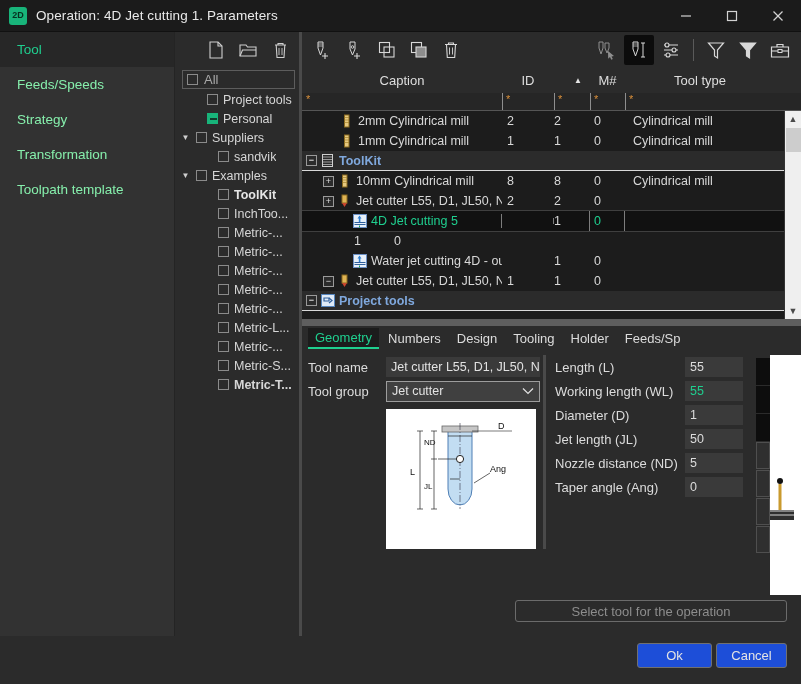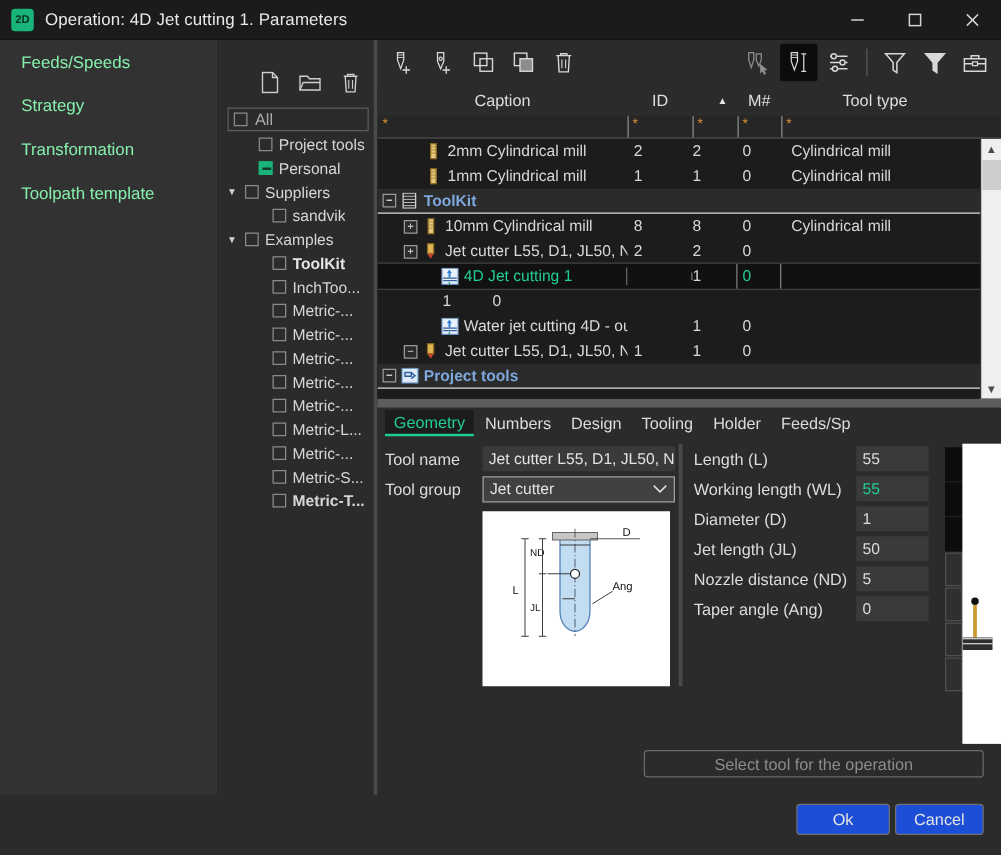--- a/index.html
+++ b/index.html
@@ -46,21 +46,21 @@
   .help-btn {
     position: absolute; left: 13px; bottom: 17px;
     width: 26px; height: 26px; border-radius: 50%;
     border: 1px solid #8a8a8a; color: #d29a4e;
     display: flex; align-items: center; justify-content: center;
     font-size: 14px; font-weight: bold;
   }
 
   
   .treecol {
-    position: absolute; left: 176px; top: 48px; width: 123px; height: 604px;
+    position: absolute; left: 176px; top: 32px; width: 123px; height: 604px;
     background: #2b2b2b;
   }
   .tree-toolbar { height: 36px; display: flex; align-items: center; justify-content: flex-end; gap: 10px; padding-right: 8px; }
   .tbi { width: 22px; height: 22px; display: flex; align-items: center; justify-content: center; color: #cfcfcf; }
   .all-row {
     margin: 2px 4px 0 6px; height: 19px; border: 1px solid #5d5d5d;
     display: flex; align-items: center; padding-left: 4px; gap: 6px; color: #a9a9a9;
   }
   .tree-list { padding-top: 1px; }
   .tnode { height: 19px; display: flex; align-items: center; gap: 5px; font-size: 12.5px; white-space: nowrap; }
@@ -186,20 +186,23 @@
       <div class="win-btn close">
         <svg width="12" height="12" viewBox="0 0 12 12">
             <line x1="1.5" y1="1.5" x2="10.5" y2="10.5" stroke="currentColor" stroke-width="1.2"></line>
             <line x1="10.5" y1="1.5" x2="1.5" y2="10.5" stroke="currentColor" stroke-width="1.2"></line>
           </svg>
       </div>
     </div>
   </div>
 
   <div class="sidebar">
+    <div class="side-item active">
+        <span>Tool</span>
+      </div>
     <div class="side-item">
         <span>Feeds/Speeds</span>
       </div>
     <div class="side-item">
         <span>Strategy</span>
       </div>
     <div class="side-item">
         <span>Transformation</span>
       </div>
     <div class="side-item">
@@ -516,21 +519,21 @@
             <div class="c-cap">
               <span class="indent" style="width: 26px;"></span>
               <span class="indent" style="width: 13px;"></span>
               <span class="ico"><svg width="14" height="14" viewBox="0 0 14 14">
                   <rect x="0.5" y="0.5" width="13" height="13" fill="#e8f0fa" stroke="#6b8fc4"></rect>
                   <path d="M6.5 1.5l2 3h-4z" fill="#2f7fd0"></path>
                   <rect x="5.8" y="4" width="1.6" height="4" fill="#2f7fd0"></rect>
                   <path d="M1.5 8.5h11M1.5 10.5h11" stroke="#2f5f9c" stroke-width="1"></path>
                   <path d="M6.5 11.5v2" stroke="#1d9e5e" stroke-width="1"></path>
                 </svg></span>
-              <span>4D Jet cutting 1</span>
+              <span>4D Jet cutting 5</span>
             </div>
             <div class="c-id"></div>
             <div class="c-sub">1</div>
             <div class="c-m">0</div>
             <div class="c-type"></div>
           </div>
           <div class="row">
             <div class="c-id"></div>
             <div class="c-sub">1</div>
             <div class="c-m">0</div>

